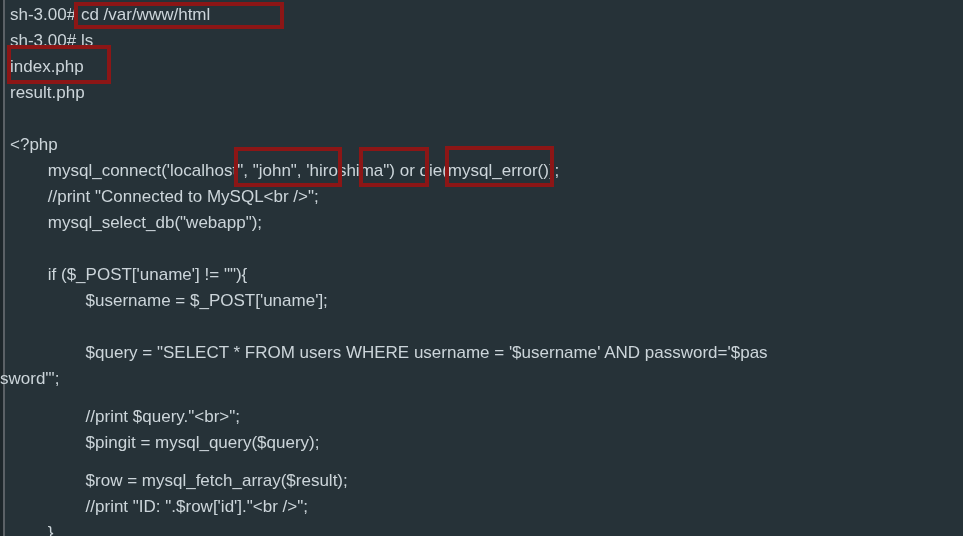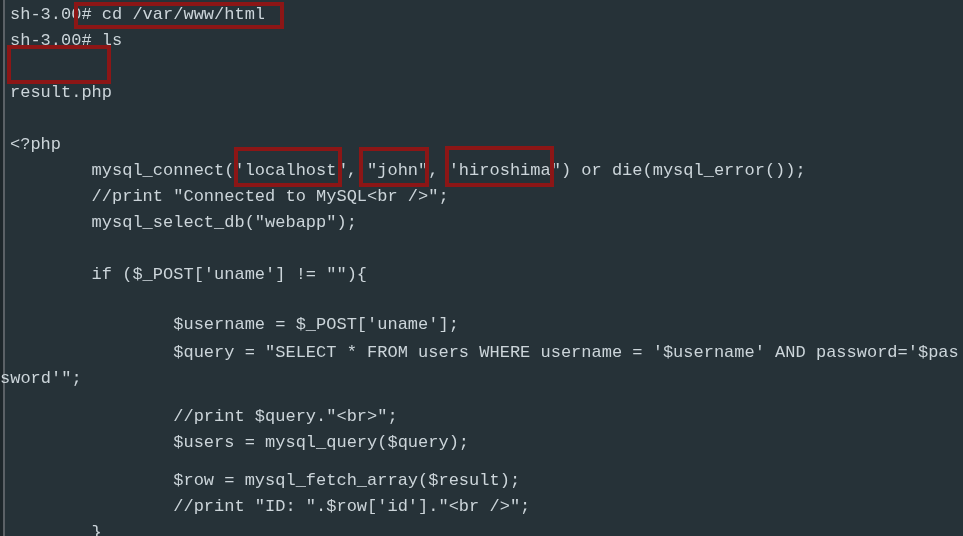--- a/index.html
+++ b/index.html
@@ -51,21 +51,21 @@
   }
 
   .line {
     position: absolute;
     left: 10px;
     height: 32px;
     line-height: 26px;
     white-space: pre;
     color: #ccd5da;
     font-size: 17px;
-    font-family: Liberation Mono, monospace;
+    font-family: Liberation Sans, sans-serif;
     letter-spacing: 0px;
     -webkit-font-smoothing: antialiased;
   }
 
   .hl-box {
     position: absolute;
     border: 4px solid #8c1616;
     background: transparent;
     pointer-events: none;
   }
@@ -75,33 +75,34 @@
 
 <div id="terminal">
 
   <div class="left-edge-dark"></div>
   <div class="left-edge"></div>
 
   <div class="screen">
 
   <div class="line" style="top: 2px; left: 10px;">sh-3.00# cd /var/www/html</div>
       <div class="line" style="top: 28px; left: 10px;">sh-3.00# ls</div>
+      <div class="line" style="top: 54px; left: 10px;">index.php</div>
       <div class="line" style="top: 80px; left: 10px;">result.php</div>
       <div class="line" style="top: 132px; left: 10px; text-align: center;">&lt;?php</div>
       <div class="line" style="top: 158px; left: 10px;">        mysql_connect('localhost", "john", 'hiroshima") or die(mysql_error());</div>
       <div class="line" style="top: 184px; left: 10px;">        //print "Connected to MySQL&lt;br /&gt;";</div>
       <div class="line" style="top: 210px; left: 10px;">        mysql_select_db("webapp");</div>
       <div class="line" style="top: 236px; left: 10px;"></div>
       <div class="line" style="top: 262px; left: 10px;">        if ($_POST['uname'] != ""){</div>
-      <div class="line" style="top: 288px; left: 10px; margin-top: 24px;">                $username = $_POST['uname'];</div>
+      <div class="line" style="top: 288px; left: 10px;">                $username = $_POST['uname'];</div>
       <div class="line" style="top: 340px; left: 10px;">                $query = "SELECT * FROM users WHERE username = '$username' AND password='$pas</div>
       <div class="line" style="top: 366px; left: 0px;">sword'";</div>
       <div class="line" style="top: 392px; left: 10px;"></div>
       <div class="line" style="top: 404px; left: 10px;">                //print $query."&lt;br&gt;";</div>
-      <div class="line" style="top: 430px; left: 10px;">                $users = mysql_query($query);</div>
+      <div class="line" style="top: 430px; left: 10px;">                $pingit = mysql_query($query);</div>
       <div class="line" style="top: 456px; left: 10px;"></div>
       <div class="line" style="top: 468px; left: 10px; text-align: right;">                $row = mysql_fetch_array($result);</div>
       <div class="line" style="top: 494px; left: 10px;">                //print "ID: ".$row['id']."&lt;br /&gt;";</div>
       <div class="line" style="top: 520px; left: 10px;">        }</div>
     </div>
 
 <div class="hl-box" style="left: 74px; top: 2px; width: 210px; height: 27px; border-color: rgb(140, 22, 22);"></div>
     <div class="hl-box" style="left: 7px; top: 45px; width: 104px; height: 39px; border-color: rgb(140, 22, 22);"></div>
     <div class="hl-box" style="left: 234px; top: 147px; width: 108px; height: 40px; border-color: rgb(140, 22, 22);"></div>
     <div class="hl-box" style="left: 359px; top: 147px; width: 70px; height: 40px; border-color: rgb(140, 22, 22);"></div>

